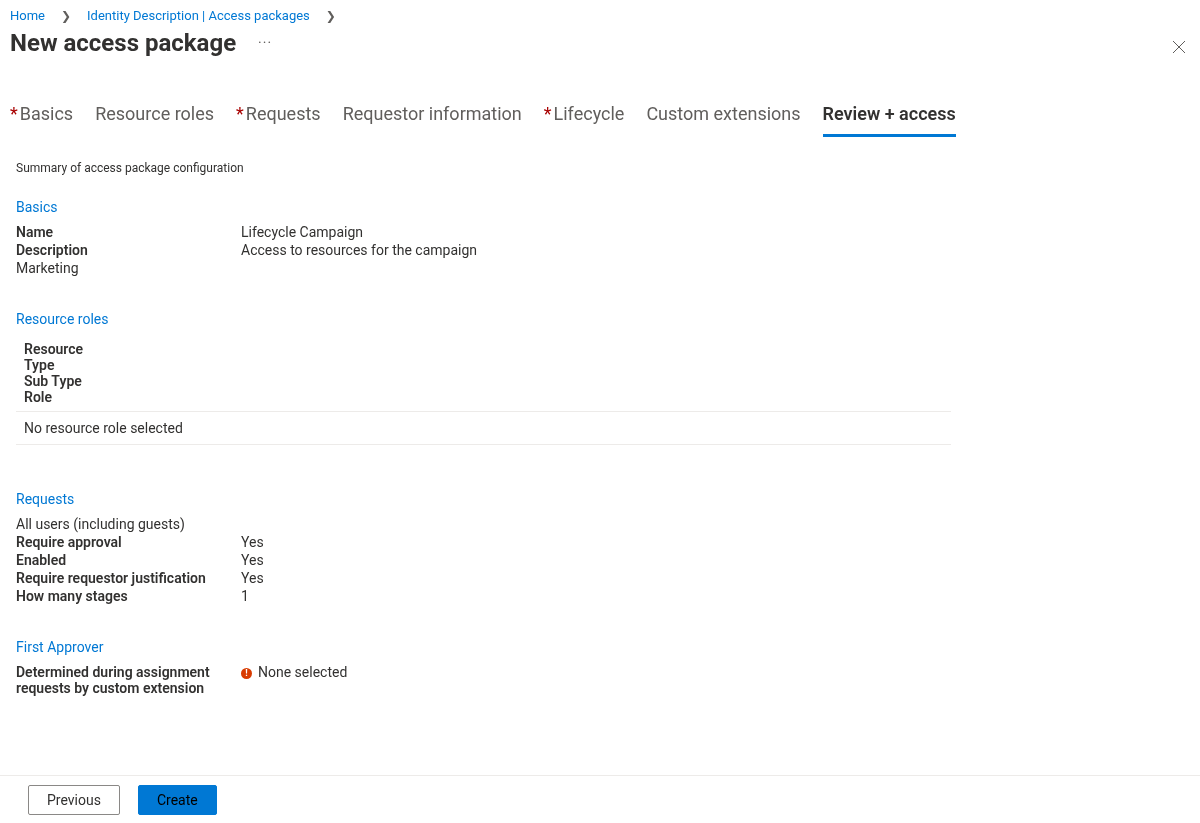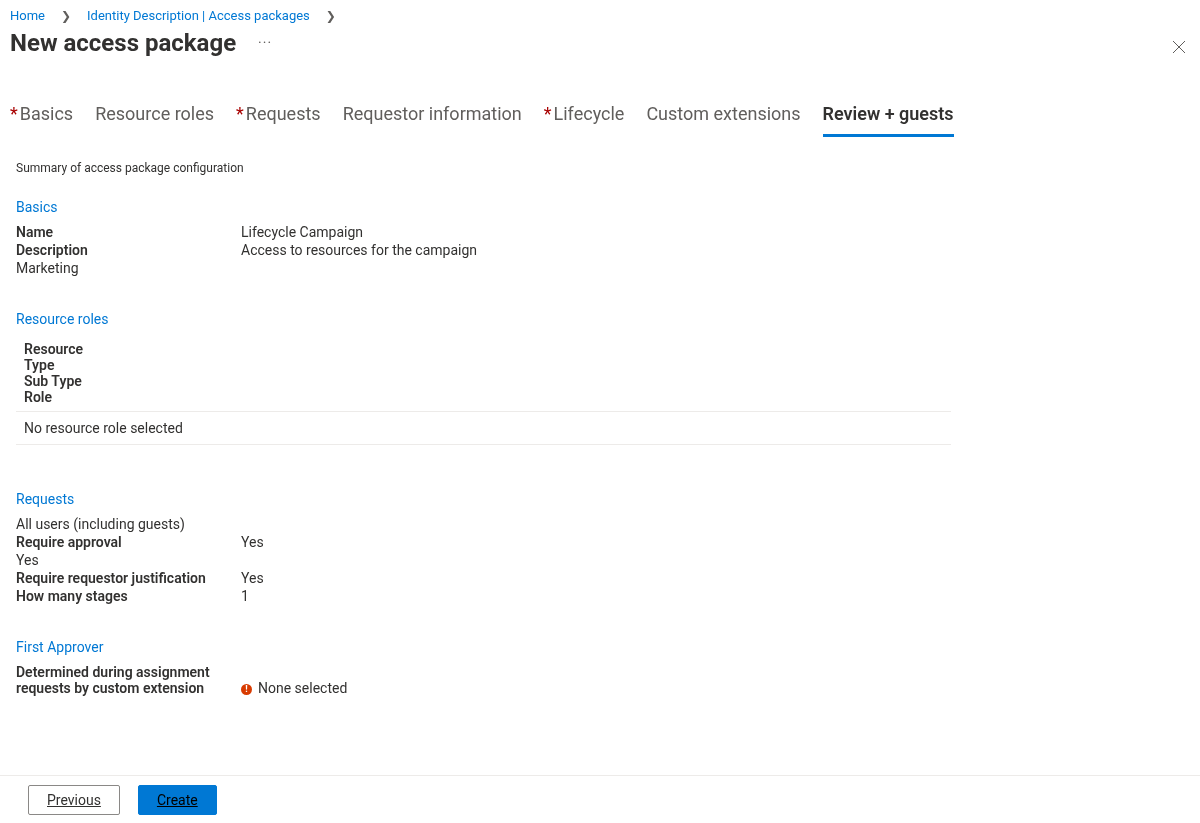--- a/index.html
+++ b/index.html
@@ -89,21 +89,21 @@
     color: var(--text);
     margin-bottom: 24px;
   }
   .section-heading {
     color: var(--link);
     font-size: 14px;
     font-weight: 400;
     margin: 18px 0 8px 0;
   }
   .kv-list { font-size: 14px; }
-  .kv-row { display: flex; align-items: flex-end; }
+  .kv-row { display: flex; }
   .kv-label { width: 225px; font-weight: 600; padding: 1px 0; }
   .kv-value { padding: 1px 0; }
   .warn-icon {
     display: inline-block;
     width: 11px; height: 11px;
     border-radius: 50%;
     background: var(--warn);
     color: #fff;
     font-size: 9px;
     font-weight: 700;
@@ -147,21 +147,20 @@
     gap: 18px;
     background:#fff;
   }
   .btn {
     font-family: inherit;
     font-size: 14px;
     height: 30px;
     padding: 0 18px;
     border-radius: 2px;
     cursor: pointer;
-    text-decoration: underline;
   }
   .btn-secondary {
     background: #fff;
     border: 1px solid var(--border-strong);
     color: var(--text);
   }
   .btn-primary {
     background: var(--accent);
     border: 1px solid var(--accent);
     color: #000000;
@@ -192,21 +191,21 @@
     </svg>
   </div>
 
   <div class="tabs">
     <div class="tab"><span class="req">*</span><span>Basics</span></div>
     <div class="tab"><span>Resource roles</span></div>
     <div class="tab"><span class="req">*</span><span>Requests</span></div>
     <div class="tab"><span>Requestor information</span></div>
     <div class="tab"><span class="req">*</span><span>Lifecycle</span></div>
     <div class="tab"><span>Custom extensions</span></div>
-    <div class="tab active"><span>Review + guests</span></div>
+    <div class="tab active"><span>Review + access</span></div>
   </div>
 
   <div class="content">
     <div class="intro">Summary of access package configuration</div>
 
     <div class="section-heading">Basics</div>
     <div class="kv-list">
       <div class="kv-row">
         <div class="kv-label">Name</div>
         <div class="kv-value">Lifecycle Campaign</div>
@@ -236,20 +235,21 @@
     <div class="section-heading" style="margin-top:46px">Requests</div>
     <div class="kv-list">
       <div class="kv-row">
         <div class="kv-value">All users (including guests)</div>
       </div>
       <div class="kv-row">
         <div class="kv-label">Require approval</div>
         <div class="kv-value">Yes</div>
       </div>
       <div class="kv-row">
+        <div class="kv-label">Enabled</div>
         <div class="kv-value">Yes</div>
       </div>
       <div class="kv-row">
         <div class="kv-label">Require requestor justification</div>
         <div class="kv-value">Yes</div>
       </div>
       <div class="kv-row">
         <div class="kv-label">How many stages</div>
         <div class="kv-value">1</div>
       </div>

